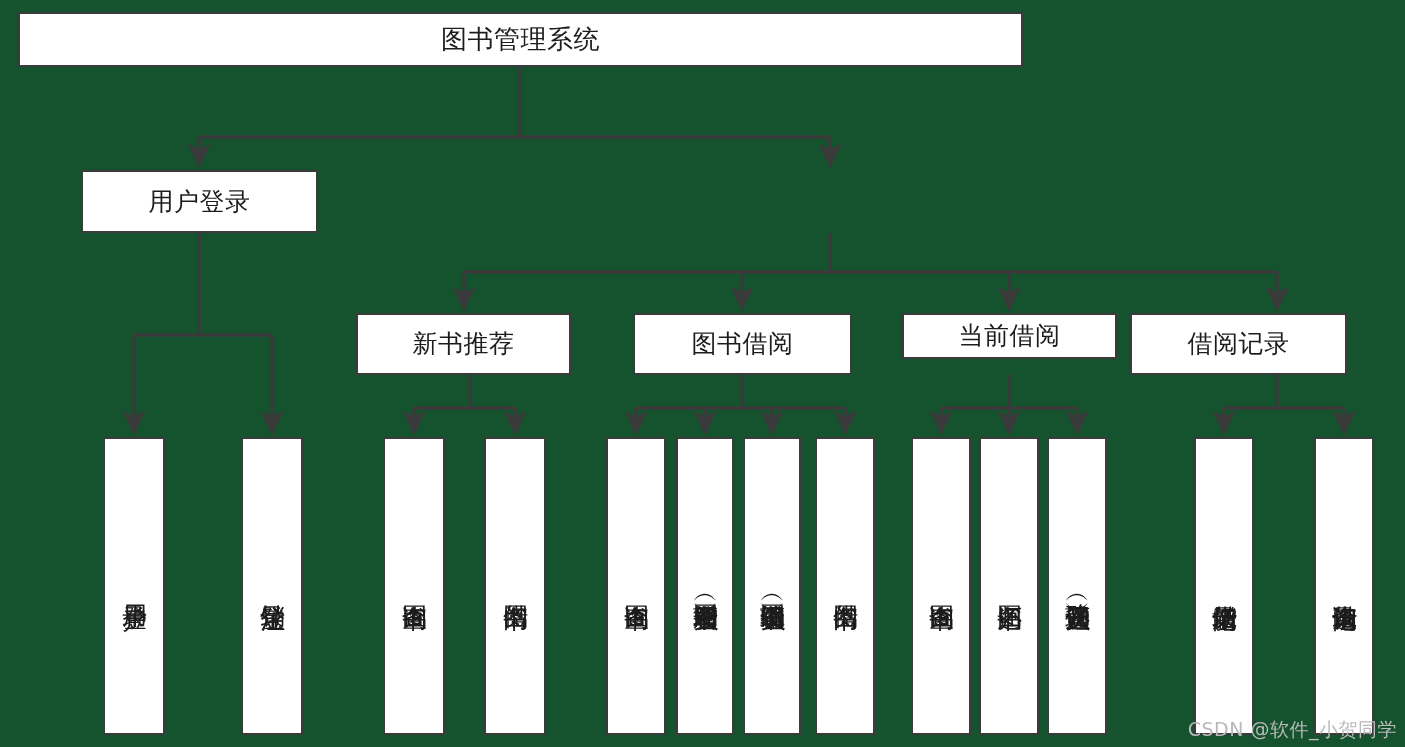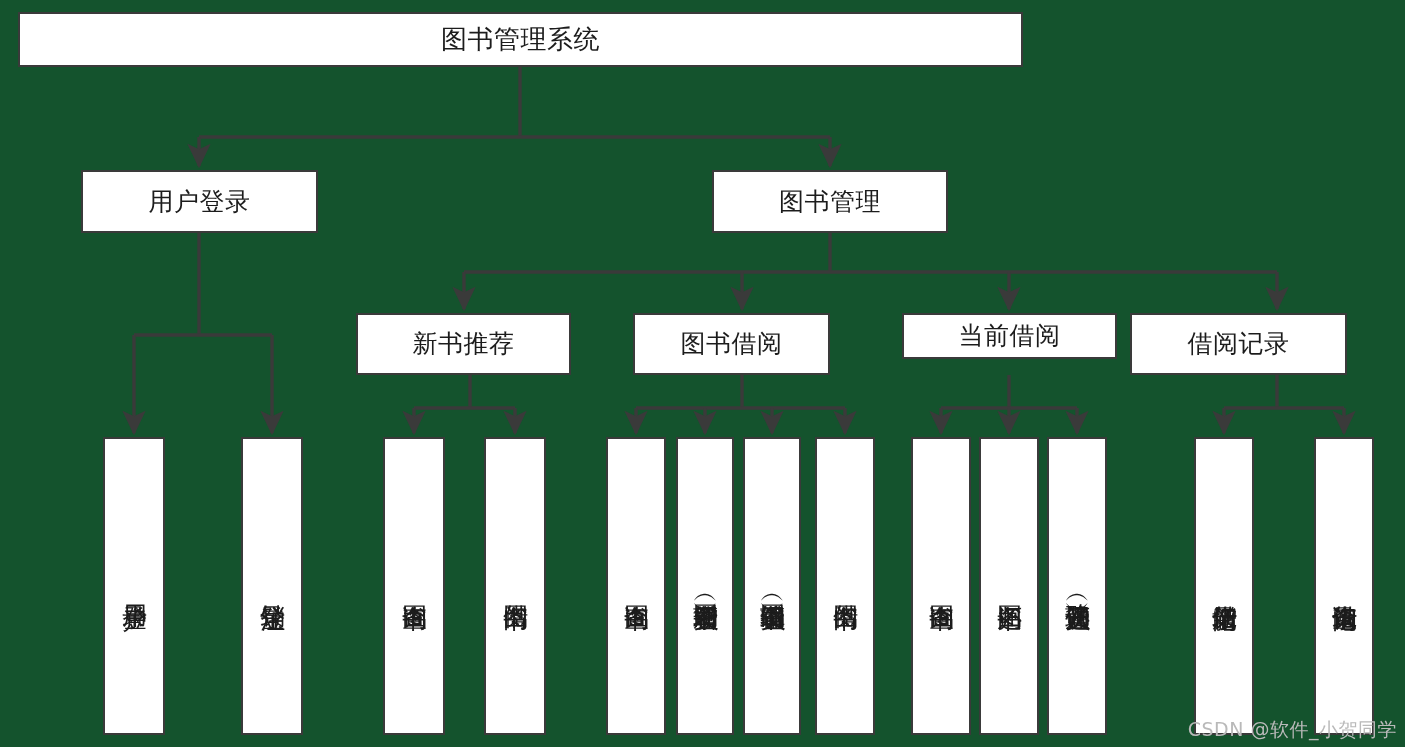--- a/index.html
+++ b/index.html
@@ -128,28 +128,25 @@
     </g>
   </svg>
 
   <div class="node node-h" id="root-node" style="left:18px; top:12px; width:1005px; height:55px;">
     <span>图书管理系统</span>
   </div>
 
   <div class="node node-h" style="left:81px; top:170px; width:237px; height:63px;">
     <span>用户登录</span>
   </div>
-  <div class="node node-h" style="left:712px; top:170px; width:236px; height:63px;">
-    <span>图书管理</span>
-  </div>
 
   <div class="node node-h" style="left:356px; top:313px; width:215px; height:62px;">
     <span>新书推荐</span>
   </div>
-  <div class="node node-h" style="left:633px; top:313px; width:197px; height:62px;">
+  <div class="node node-h" style="left:633px; top:313px; width:219px; height:62px;">
     <span>图书借阅</span>
   </div>
   <div class="node node-h" style="left:902px; top:313px; width:215px; height:46px;">
     <span>当前借阅</span>
   </div>
   <div class="node node-h" style="left:1130px; top:313px; width:217px; height:62px;">
     <span>借阅记录</span>
   </div>
 
   <div class="node node-v" style="left:103px; top:437px; width:62px; height:298px;">

